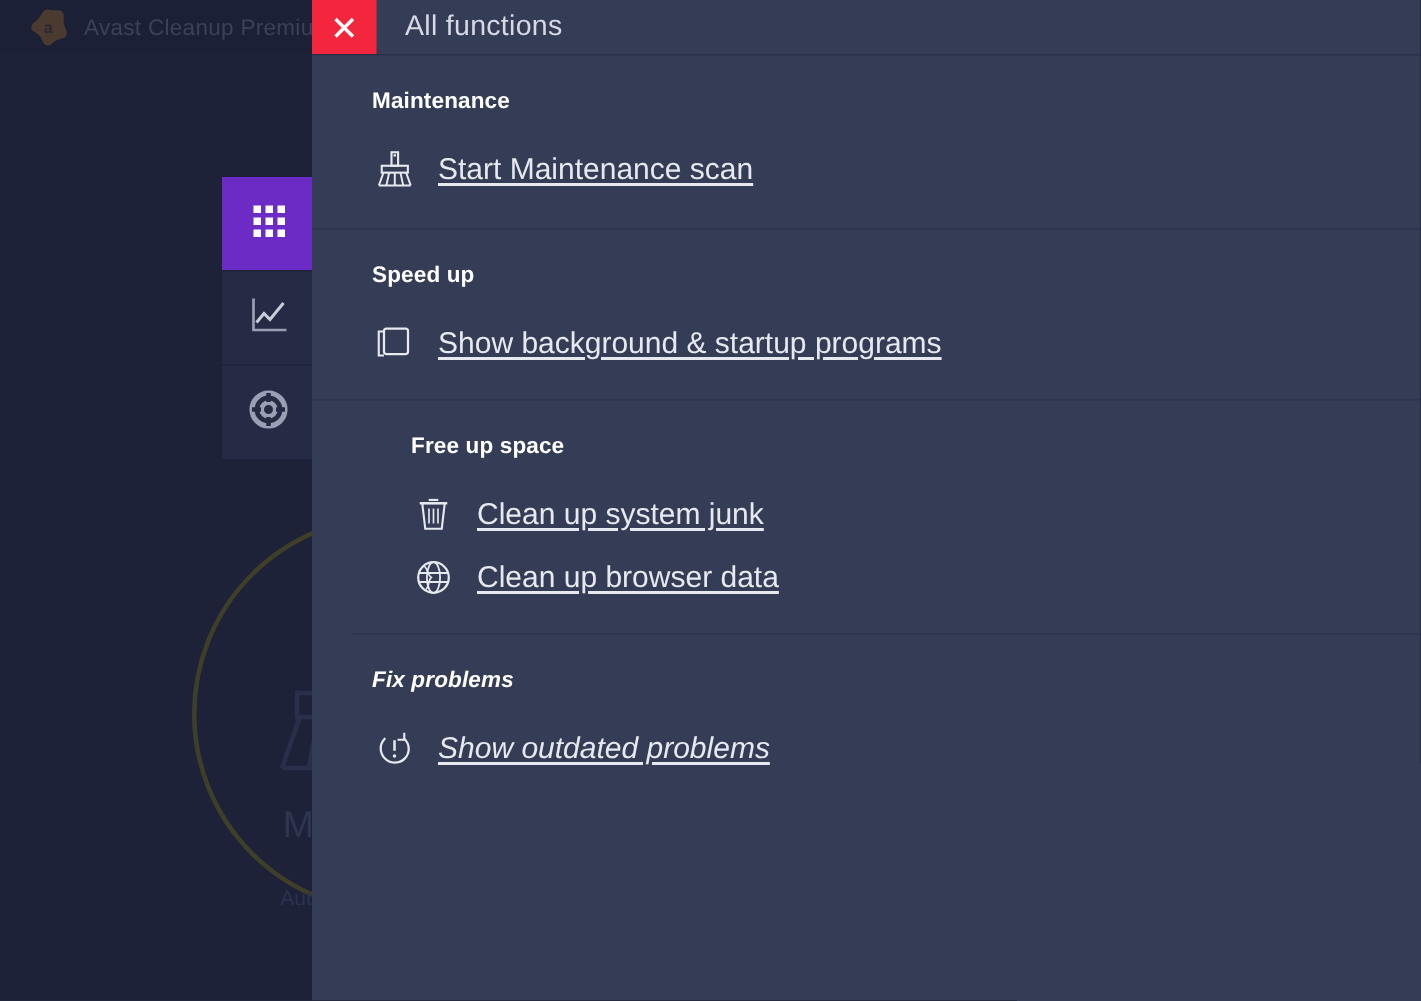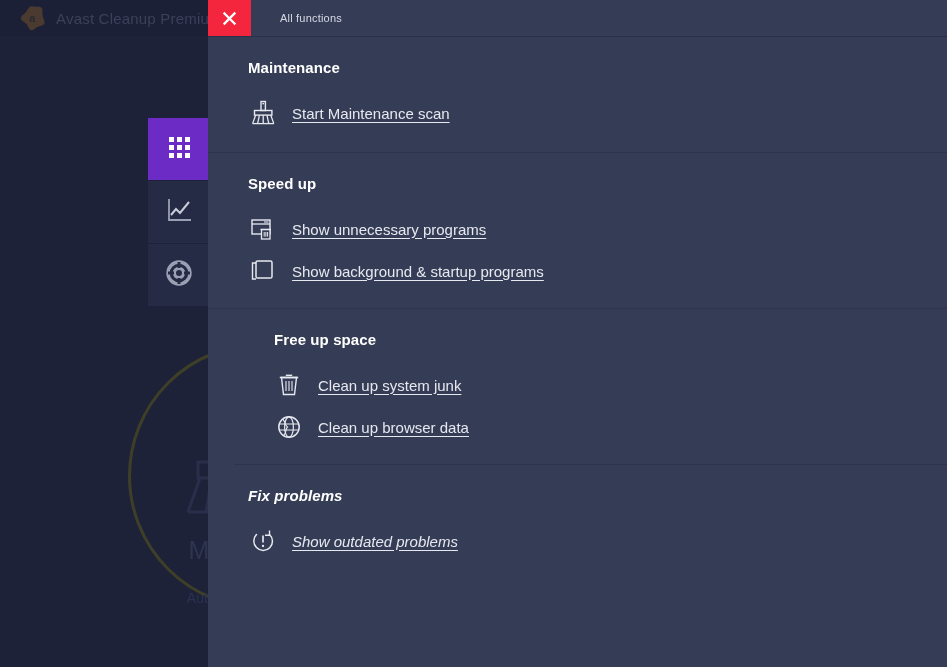--- a/index.html
+++ b/index.html
@@ -99,22 +99,22 @@
   #close-button {
     width: 43px; height: 36px;
     background: #f4263e;
     display: flex; align-items: center; justify-content: center;
     cursor: pointer;
     flex: none;
   }
   #close-button svg { display: block; }
   #panel-title {
     display: flex; align-items: center;
-    padding-left: 29px;
-    font-size: 11px;
+    padding-left: 19px;
+    font-size: 19px;
     color: #d7dae4;
     letter-spacing: .2px;
   }
 
   #panel-body {
     padding: 0 0 0 0;
   }
   .section {
     padding: 24px 0 26px 40px;
     border-bottom: 1px solid #2e3449;
@@ -133,21 +133,21 @@
     margin-bottom: 12px;
     cursor: pointer;
   }
   .fn-row:last-child { margin-bottom: 0; }
   .fn-icon {
     width: 30px; height: 30px; flex: none;
     display: flex; align-items: center; justify-content: center;
     margin-right: 14px;
   }
   .fn-label {
-    font-size: 15px;
+    font-size: 20px;
     color: #e7e9f0;
     text-decoration: underline;
     text-underline-offset: 3px;
     white-space: nowrap;
   }
 
   
   #sec-maintenance { padding-top: 22px; padding-bottom: 24px; }
   #sec-speedup     { padding-top: 22px; padding-bottom: 22px; }
   #sec-freespace   { padding-top: 22px; padding-bottom: 22px; margin-left: 26px; }
@@ -259,33 +259,20 @@
               <path d="M2.6 23.6 L23.8 23.6" fill="none" stroke="#e7e9f0" stroke-width="1.3"></path>
             </svg>
           </span>
           <span class="fn-label">Start Maintenance scan</span>
         </div>
       </div>
 
       <div class="section" id="sec-speedup">
         <div class="section-title">Speed up</div>
 
-        <div class="fn-row">
-          <span class="fn-icon">
-            <svg width="26" height="26" viewBox="0 0 26 26">
-              <rect x="2" y="4" width="18" height="14" fill="none" stroke="#e7e9f0" stroke-width="1.4"></rect>
-              <path d="M2 8 L20 8" stroke="#e7e9f0" stroke-width="1.3"></path>
-              <path d="M14 6 L18.5 6" stroke="#e7e9f0" stroke-width="1.1"></path>
-              <rect x="11.5" y="13.5" width="8.5" height="9.5" fill="#353c55" stroke="#e7e9f0" stroke-width="1.3"></rect>
-              <path d="M10.5 13.5 L21 13.5" stroke="#e7e9f0" stroke-width="1.3"></path>
-              <path d="M14.2 16 L14.2 20.6 M15.9 16 L15.9 20.6 M17.6 16 L17.6 20.6" stroke="#e7e9f0" stroke-width="1"></path>
-            </svg>
-          </span>
-          <span class="fn-label">Show unnecessary programs</span>
-        </div>
 
         <div class="fn-row">
           <span class="fn-icon">
             <svg width="26" height="26" viewBox="0 0 26 26">
               <path d="M6 5 L2.5 5 L2.5 21 L6 21" fill="none" stroke="#e7e9f0" stroke-width="1.4"></path>
               <rect x="6" y="3" width="16" height="17" rx="1.6" fill="#353c55" stroke="#e7e9f0" stroke-width="1.5"></rect>
             </svg>
           </span>
           <span class="fn-label">Show background &amp; startup programs</span>
         </div>

